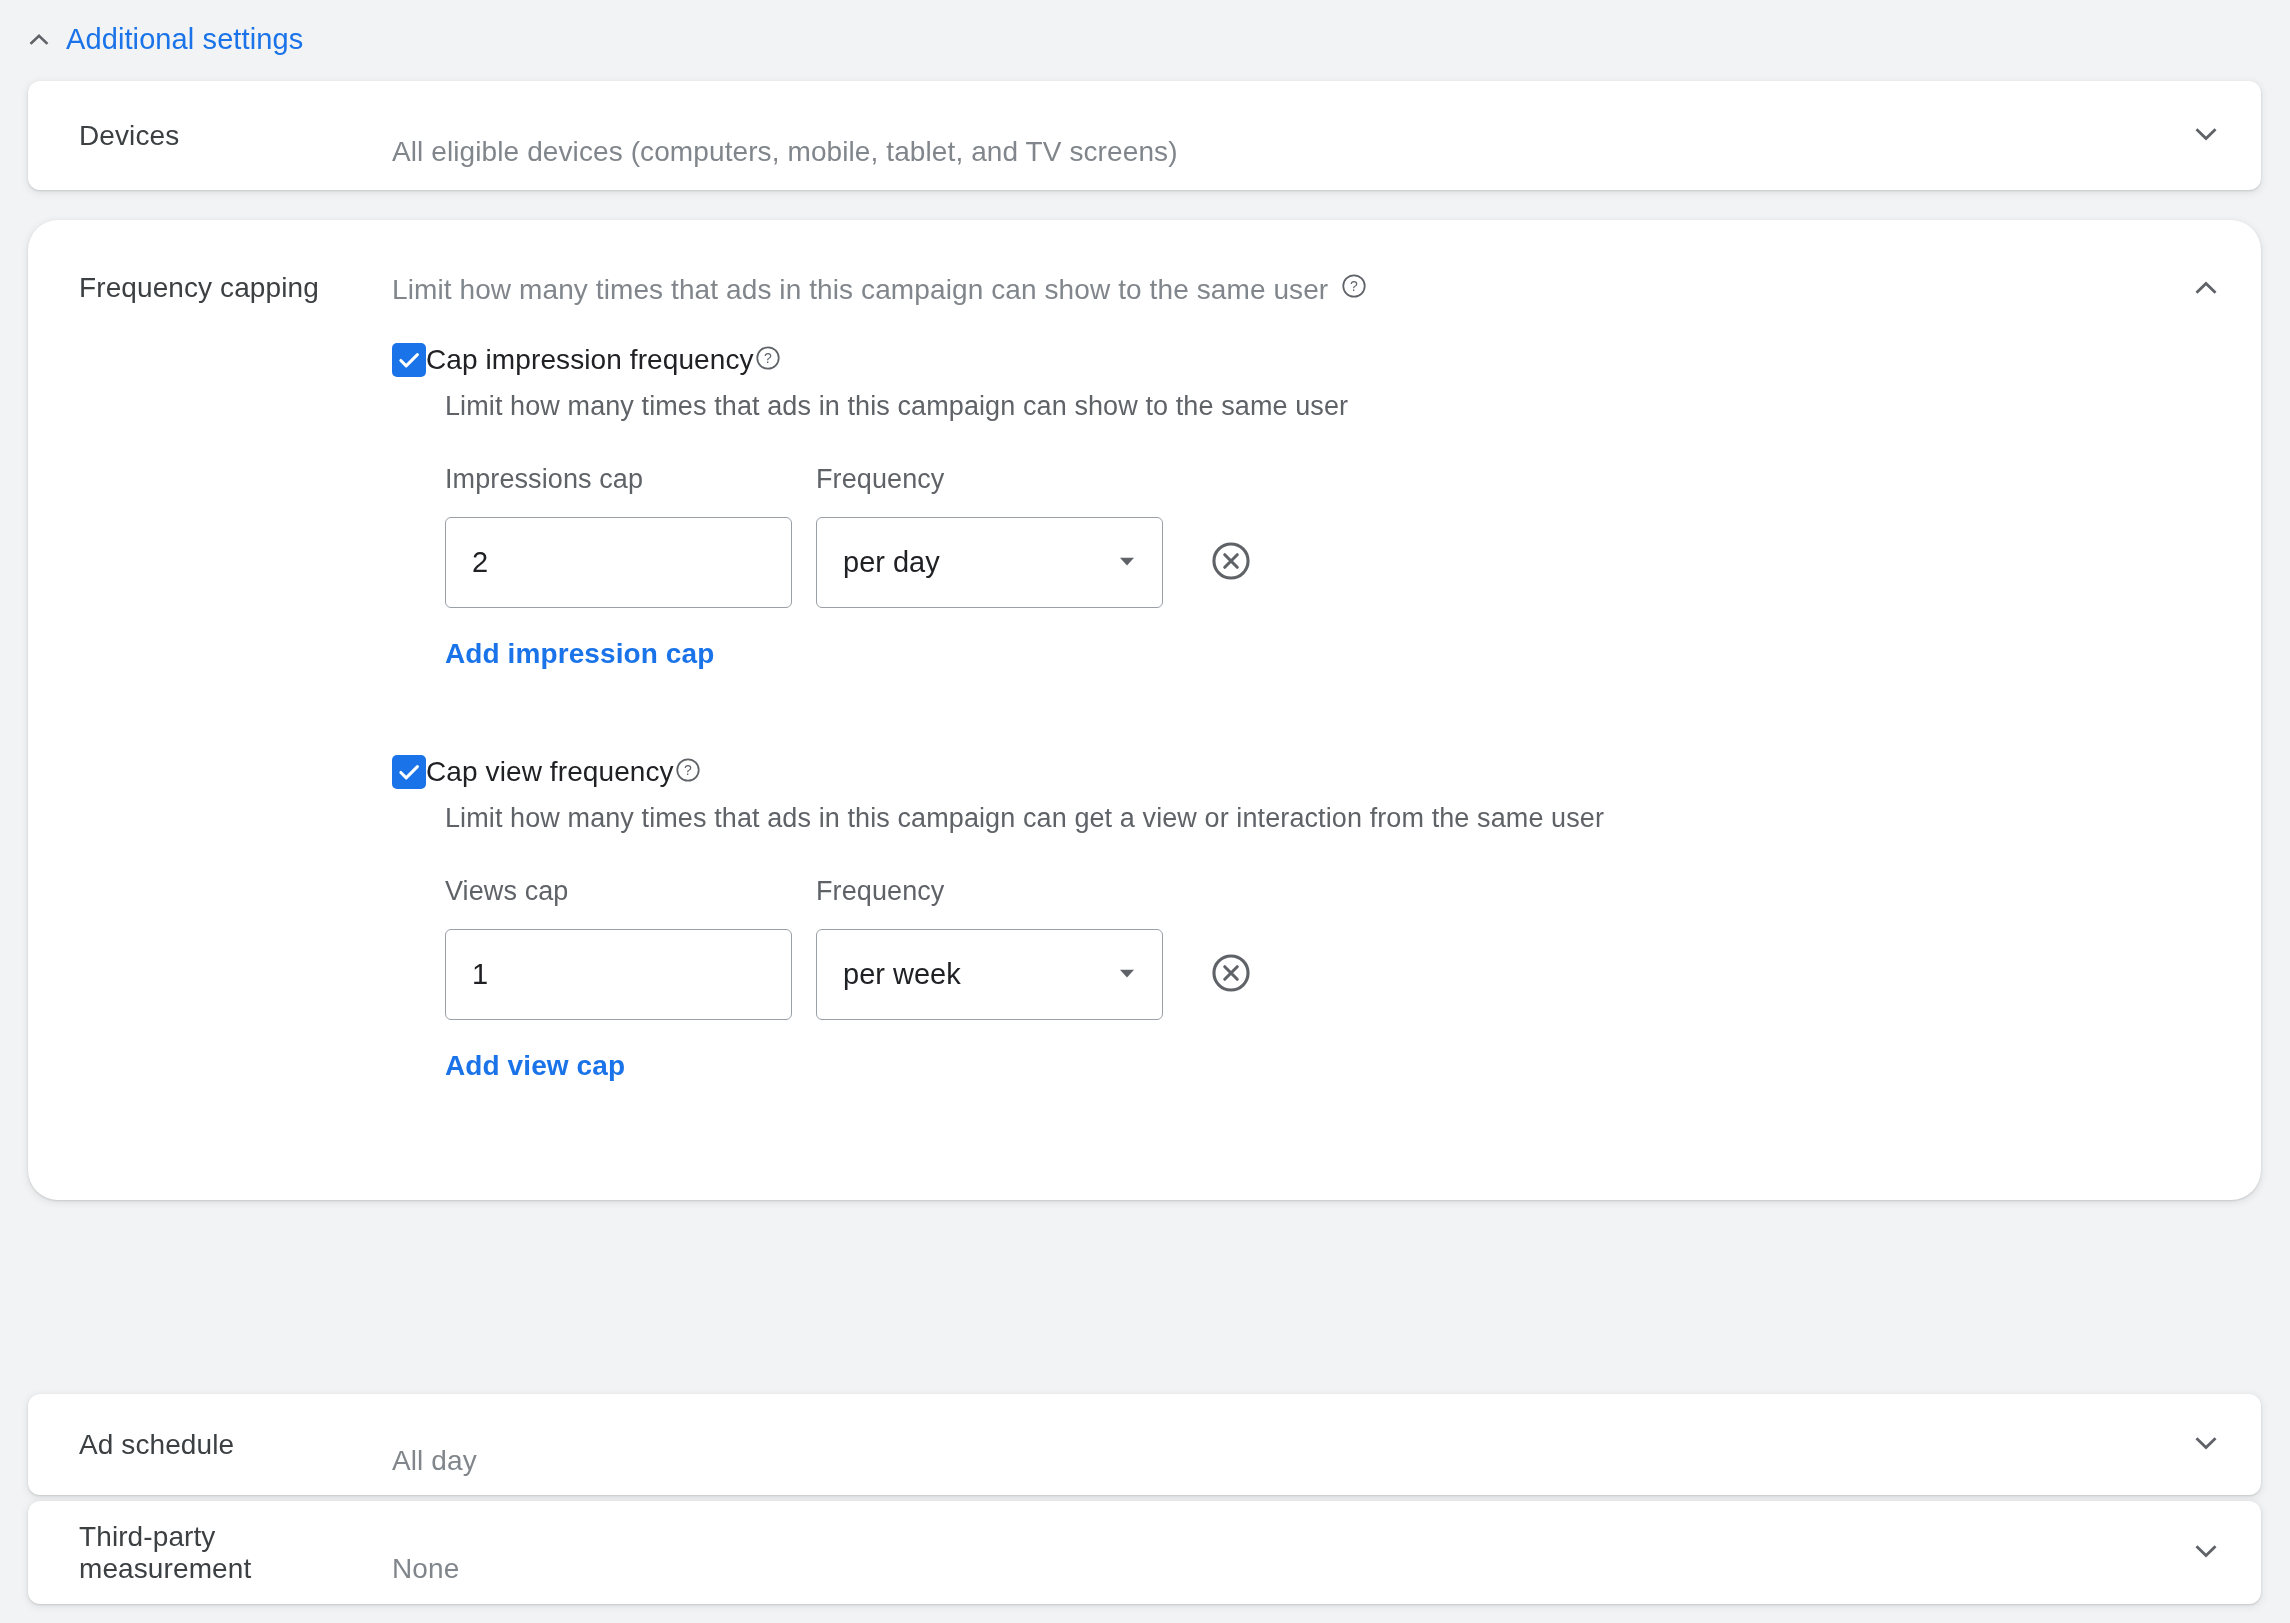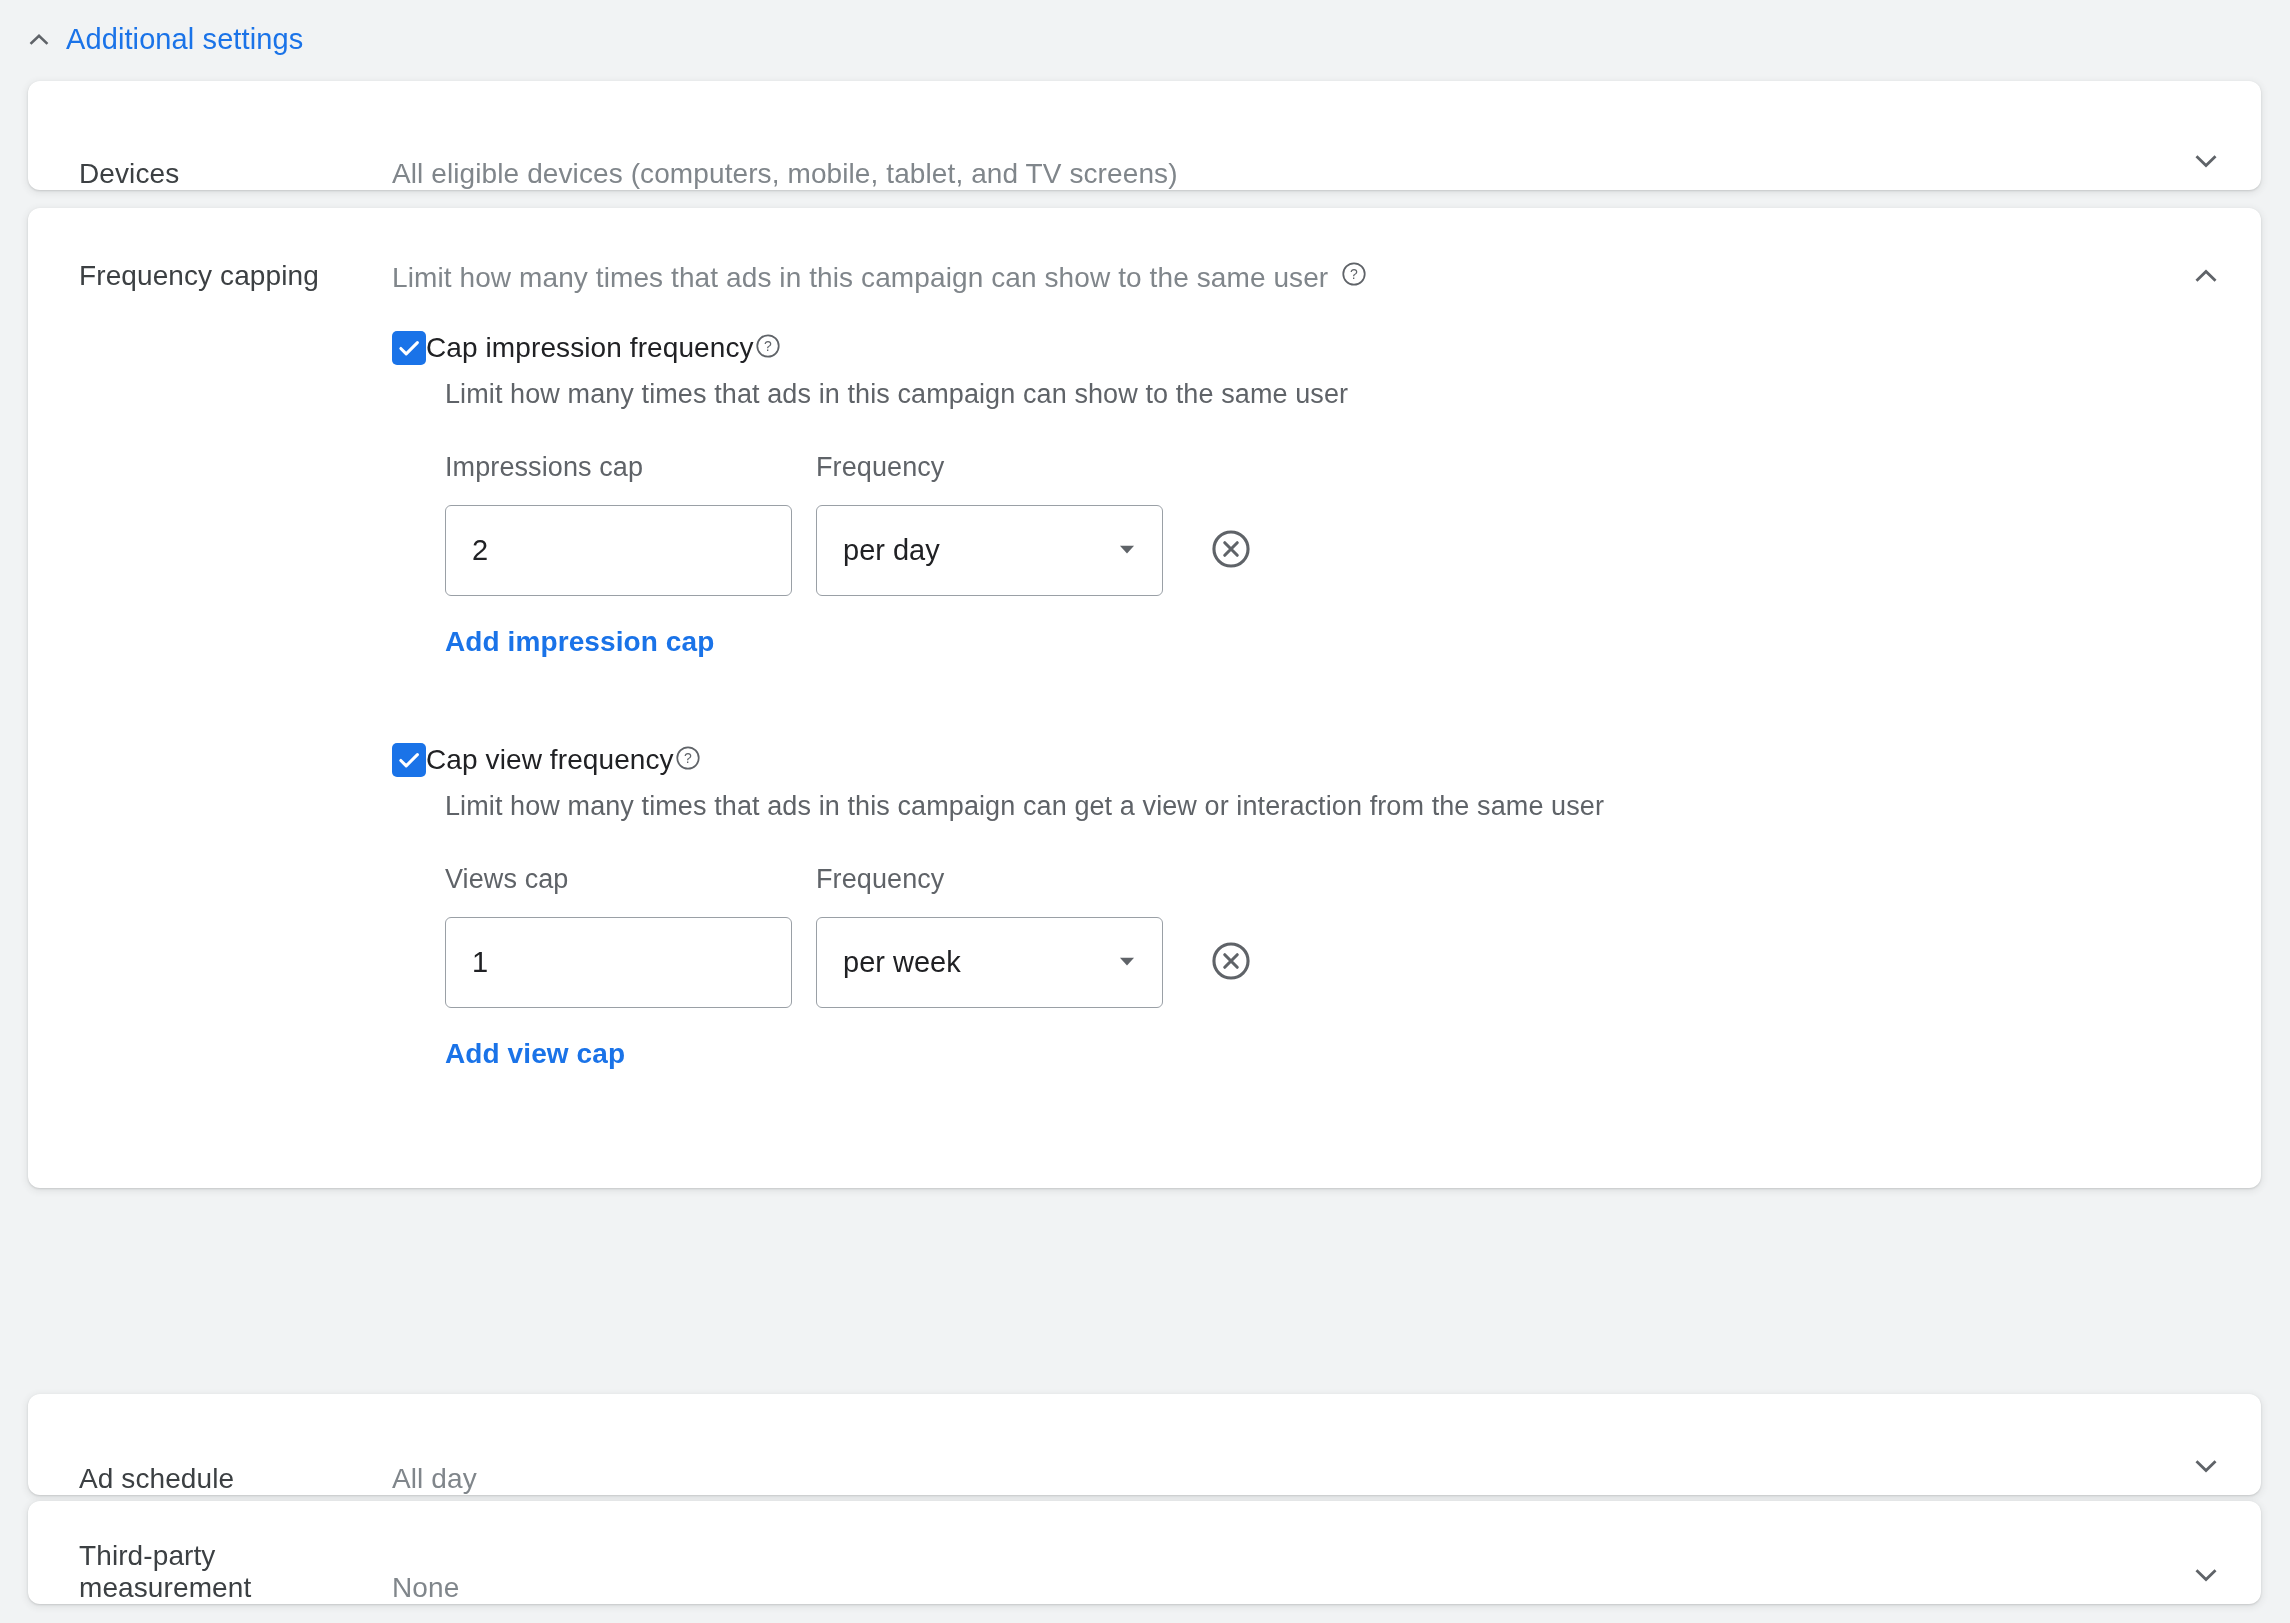--- a/index.html
+++ b/index.html
@@ -50,29 +50,29 @@
   .card {
     position: absolute;
     left: 28px;
     width: 2233px;
     background: #ffffff;
     border-radius: 12px;
     box-shadow: 0 1px 2px 0 rgba(60,64,67,.18), 0 2px 6px 2px rgba(60,64,67,.08);
   }
 
   .card-devices { top: 81px; height: 109px; }
-  .card-frequency { top: 208px; height: 980px; }
+  .card-frequency { top: 220px; height: 980px; border-radius: 30px; }
   .card-adschedule { top: 1394px; height: 101px; }
   .card-thirdparty { top: 1501px; height: 103px; }
 
   
   .row {
     position: relative;
     display: flex;
-    align-items: flex-end;
+    align-items: center;
     height: 100%;
     padding: 0 28px 0 51px;
   }
   .row-title {
     font-size: 28px;
     color: #3c4043;
     width: 313px;
     flex: 0 0 313px;
     letter-spacing: 0.1px;
   }

